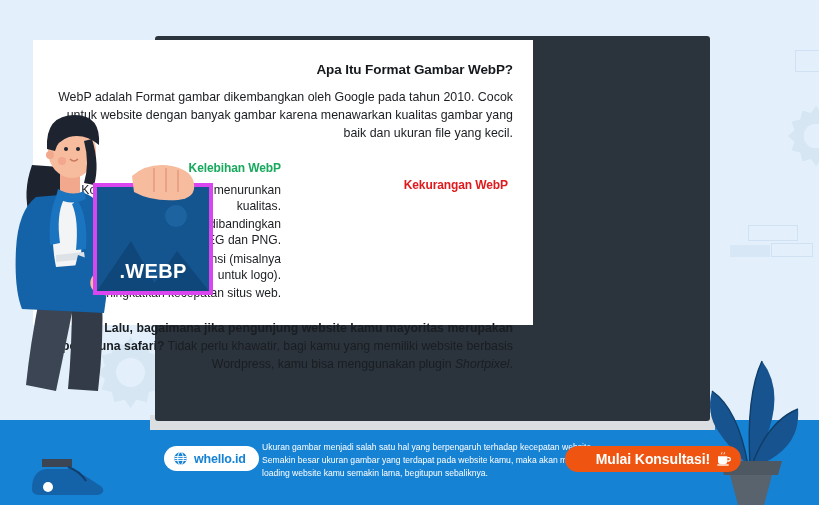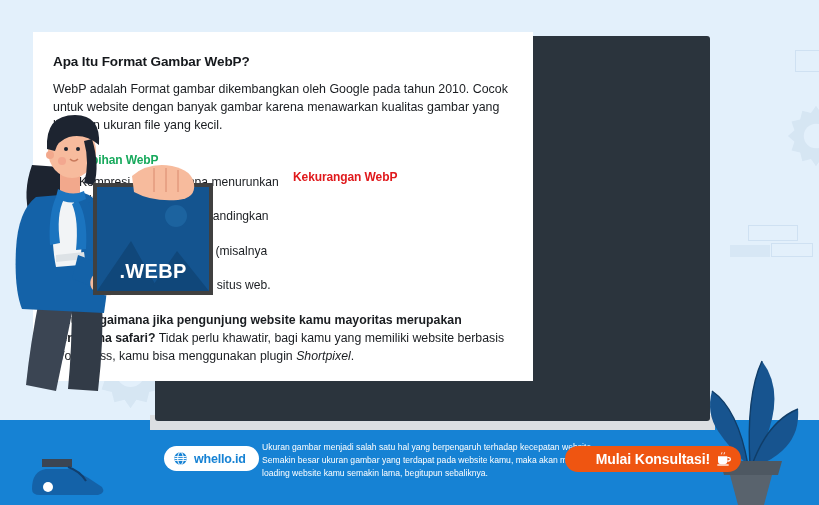--- a/index.html
+++ b/index.html
@@ -68,25 +68,26 @@
     padding-left: 14px;
   }
   .dot { width: 7px; height: 7px; border-radius: 50%; }
   .dot.grey  { background: #9aa3ab; }
   .dot.white { background: #f2f4f5; }
   .dot.blue  { background: #2e8ad6; }
 
   .screen {
     position: absolute;
     left: 33px;
-    top: 32px;
+    top: 40px;
     width: 500px;
-    height: 349px;
+    height: 285px;
     background: #ffffff;
     padding: 22px 20px 10px 20px;
+    text-align: right;
   }
 
   
   .slide-title {
     font-size: 13.5px;
     font-weight: bold;
     color: #15181c;
     letter-spacing: -.1px;
     margin-bottom: 11px;
   }
@@ -141,21 +142,21 @@
   .outro b { font-weight: bold; }
   .outro i { font-weight: normal; font-style: italic; }
 
   
   .webp-card {
     position: absolute;
     left: 93px;
     top: 183px;
     width: 120px;
     height: 112px;
-    background: #404040;
+    background: #d946ef;
     padding: 4px;
     z-index: 6;
   }
   .webp-inner {
     width: 100%; height: 100%;
     background: #14548f;
     position: relative;
     overflow: hidden;
   }
   .webp-sun {

